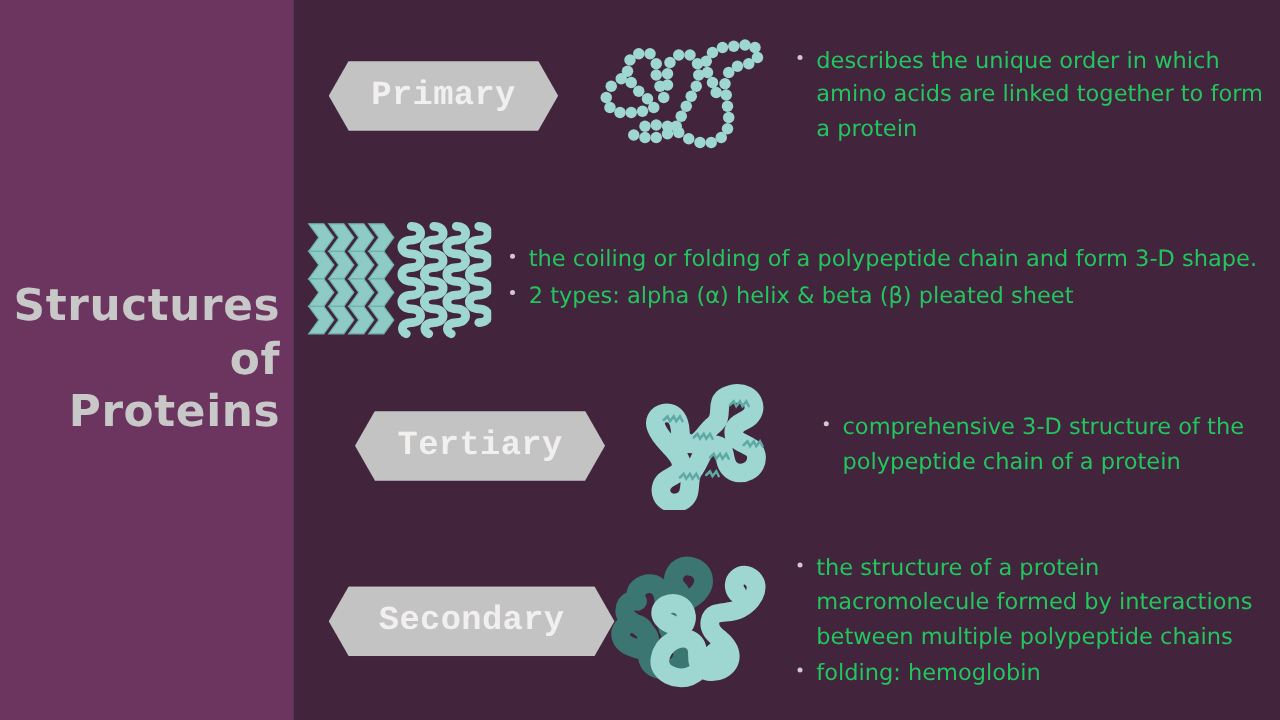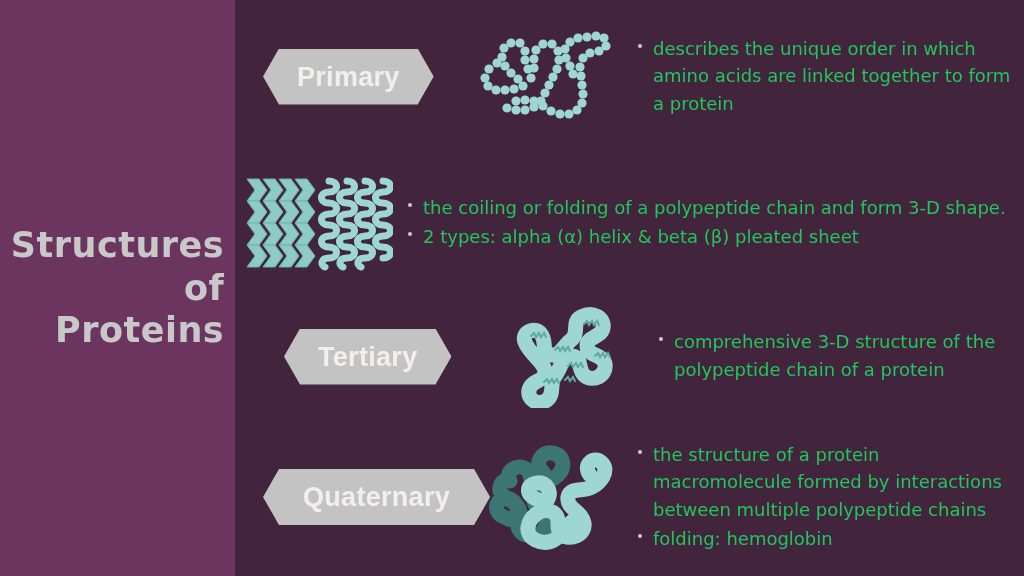--- a/index.html
+++ b/index.html
@@ -74,21 +74,21 @@
     display: flex;
     align-items: center;
     justify-content: flex-start;
     padding-left: 28px;
     flex: 0 0 auto;
   }
 
   .banner {
     background: #C3C3C3;
     color: #F2EFEF;
-    font-family: Liberation Sans, sans-serif;
+    font-family: Liberation Mono, monospace;
     font-weight: bold;
     font-size: 27px;
     letter-spacing: 0.3px;
     height: 56px;
     line-height: 56px;
     padding: 0 34px;
     text-align: center;
     white-space: nowrap;
     -webkit-clip-path: polygon(0% 50%, 16px 0%, calc(100% - 16px) 0%, 100% 50%, calc(100% - 16px) 100%, 16px 100%);
     clip-path: polygon(0% 50%, 16px 0%, calc(100% - 16px) 0%, 100% 50%, calc(100% - 16px) 100%, 16px 100%);
@@ -305,21 +305,21 @@
 
       <div class="bullets-cell">
         <ul class="bullets">
           <li>comprehensive 3-D structure of the polypeptide chain of a protein</li>
         </ul>
       </div>
     </div>
 
     <div class="row row-quaternary">
       <div class="banner-cell">
-        <div class="banner wide">Quaternary</div>
+        <div class="banner wide">Secondary</div>
       </div>
 
       <div class="figure-cell">
         <svg width="132" height="112" viewBox="0 0 132 112">
 
           <g fill="none" stroke="#3C7672" stroke-width="15" stroke-linecap="round" stroke-linejoin="round">
             <path d="M28 40 C22 30 36 22 44 28 C52 34 46 44 54 48 C64 53 68 38 60 30 C52 22 60 10 70 12 C82 14 84 26 76 34 C68 42 54 44 52 56 C50 68 66 72 64 84 C62 96 44 98 38 90 C32 82 42 74 36 66 C30 58 16 56 18 46 C19 40 24 38 28 40 Z"></path>
             <path d="M22 76 C12 72 12 60 22 58 C32 56 38 66 34 74 C30 82 28 78 22 76 Z"></path>
           </g>
 

